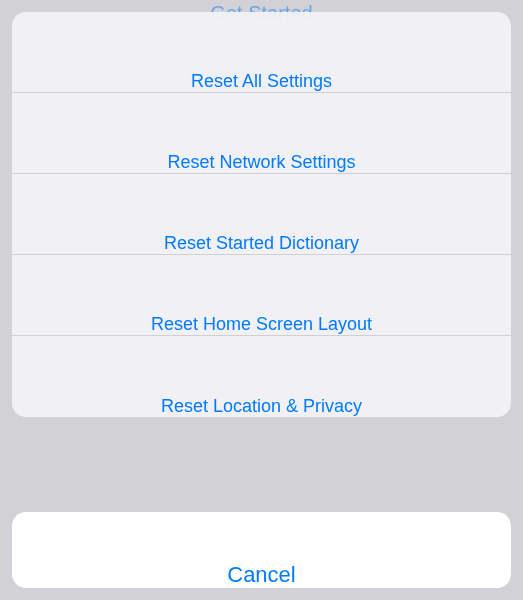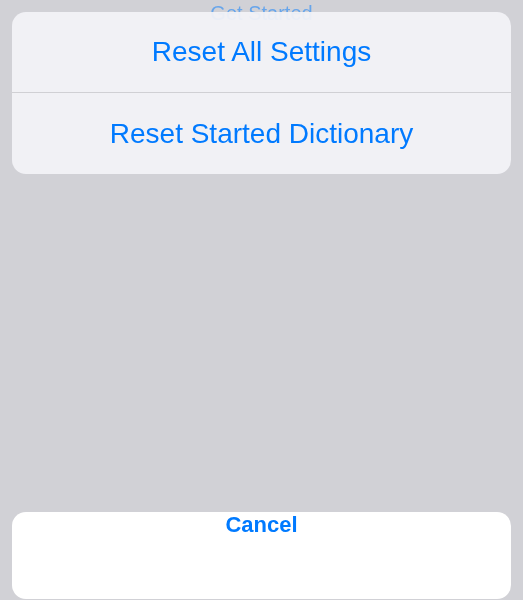--- a/index.html
+++ b/index.html
@@ -31,57 +31,66 @@
       left: 12px;
       right: 12px;
       top: 12px;
       background: rgba(242, 242, 247, 0.94);
       border-radius: 14px;
       overflow: hidden;
     }
     .action-item {
       height: 81px;
       display: flex;
-      align-items: center;
+      align-items: flex-end;
       justify-content: center;
       color: #007aff;
-      font-size: 28px;
+      font-size: 18px;
       font-weight: 400;
       border-bottom: 1px solid rgba(60, 60, 67, 0.18);
       cursor: pointer;
     }
     .action-item:last-child {
       border-bottom: none;
     }
     .cancel-button {
       position: absolute;
       left: 12px;
       right: 12px;
       top: 512px;
-      height: 87px;
+      height: 76px;
       background: #ffffff;
       border-radius: 14px;
       display: flex;
-      align-items: flex-start;
+      align-items: flex-end;
       justify-content: center;
       color: #007aff;
       font-size: 22px;
-      font-weight: 700;
+      font-weight: 400;
       cursor: pointer;
     }
   </style>
 </head>
 <body>
 
 <div class="backdrop-text">Get Started</div>
 
 <div class="action-sheet">
   <div class="action-item">
     <span>Reset All Settings</span>
   </div>
   <div class="action-item">
+    <span>Reset Network Settings</span>
+  </div>
+  <div class="action-item">
     <span>Reset Started Dictionary</span>
+  </div>
+  <div class="action-item">
+    <span>Reset Home Screen Layout</span>
+  </div>
+  <div class="action-item">
+    <span>Reset Location &amp; Privacy</span>
   </div>
 </div>
 
 <div class="cancel-button">
   <span>Cancel</span>
 </div>
 
 </body></html>

